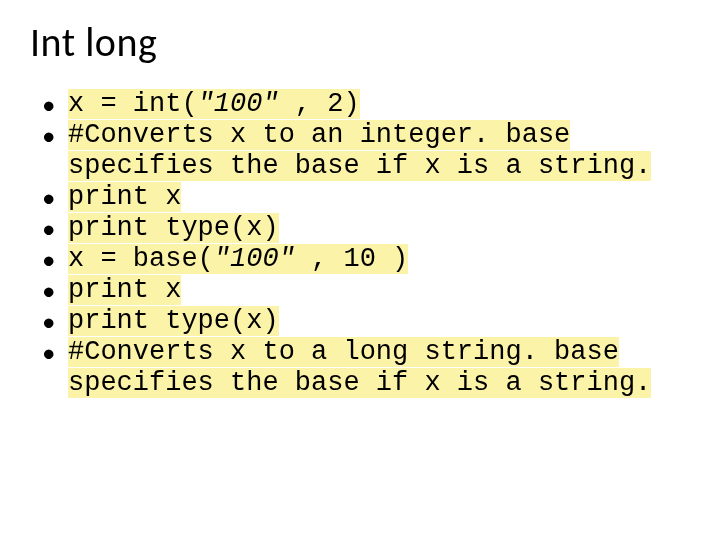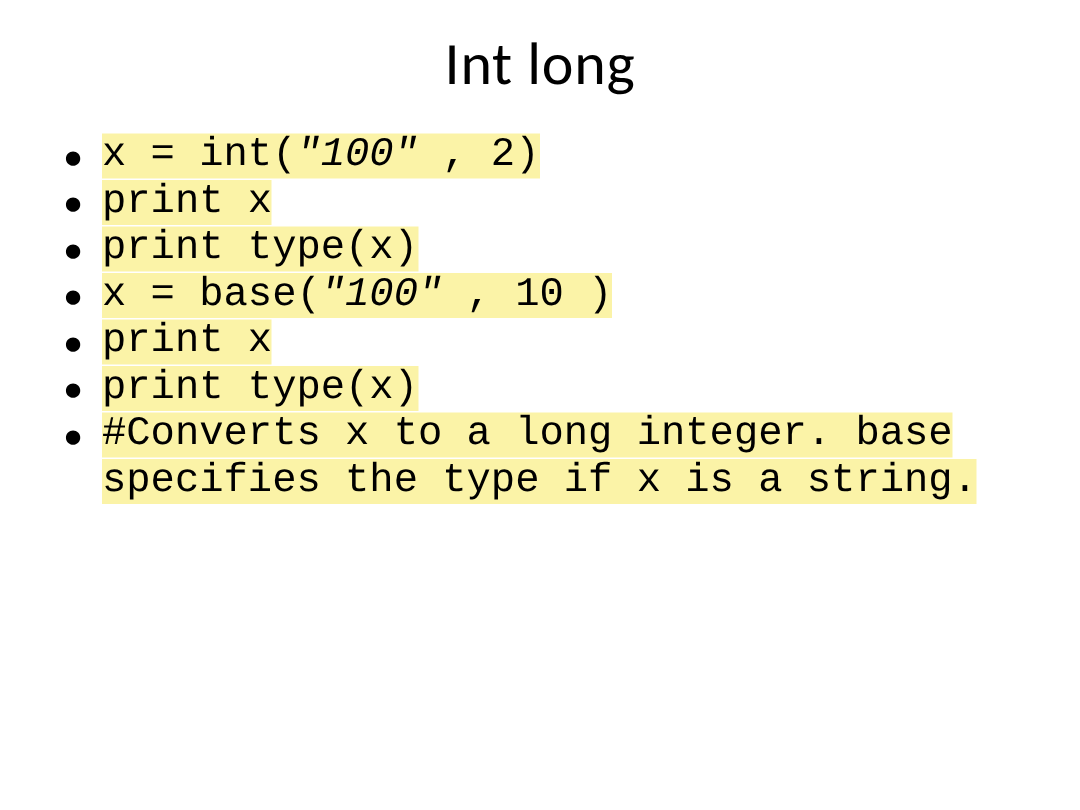--- a/index.html
+++ b/index.html
@@ -12,21 +12,21 @@
     overflow: hidden;
   }
   .slide {
     width: 720px;
     height: 540px;
     position: relative;
     box-sizing: border-box;
     padding: 18px 30px 0 30px;
   }
   .title {
-    text-align: center;
+    text-align: left;
     font-size: 40px;
     font-weight: 400;
     color: #000;
     margin: 0 0 22px 0;
     letter-spacing: 0.5px;
   }
   ul.bullets {
     list-style: none;
     margin: 0 0 0 10px;
     padding: 0;
@@ -57,20 +57,21 @@
     font-style: italic;
   }
 </style>
 </head>
 <body>
 
 <div class="slide">
   <h1 class="title">Int long</h1>
   <ul class="bullets">
       <li><span class="hl"><span>x = </span><span>int(</span><span class="str">"100" </span><span>, 2)</span></span></li>
+      <li><span class="hl"><span>#Converts x to an integer. base specifies the base if x is a string.</span></span></li>
       <li><span class="hl"><span>print x</span></span></li>
       <li><span class="hl"><span>print type(x)</span></span></li>
       <li><span class="hl"><span>x =  </span><span>base(</span><span class="str">"100" </span><span>, 10 )</span></span></li>
       <li><span class="hl"><span>print x</span></span></li>
       <li><span class="hl"><span>print type(x)</span></span></li>
-      <li><span class="hl"><span>#Converts x to a long integer. base specifies the type if x is a string.</span></span></li>
+      <li><span class="hl"><span>#Converts x to a long string. base specifies the base if x is a string.</span></span></li>
     </ul>
 </div>
 
 </body></html>

